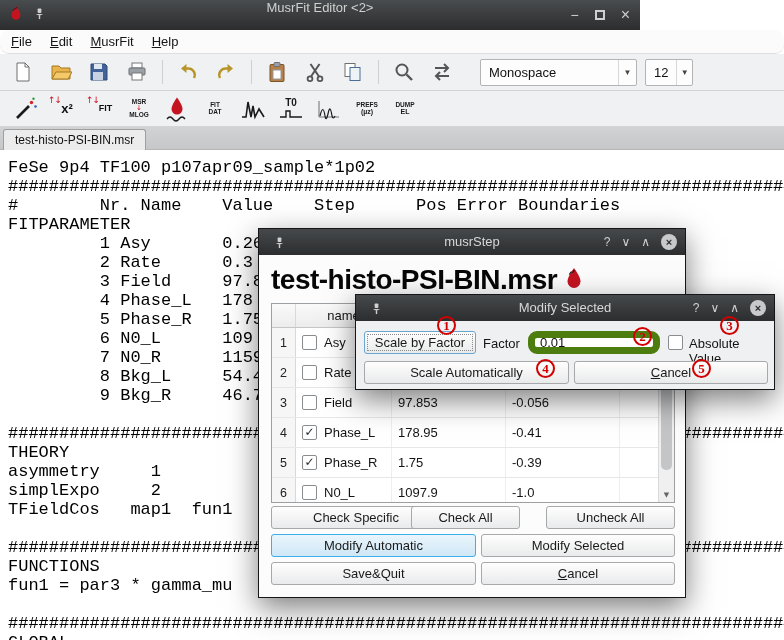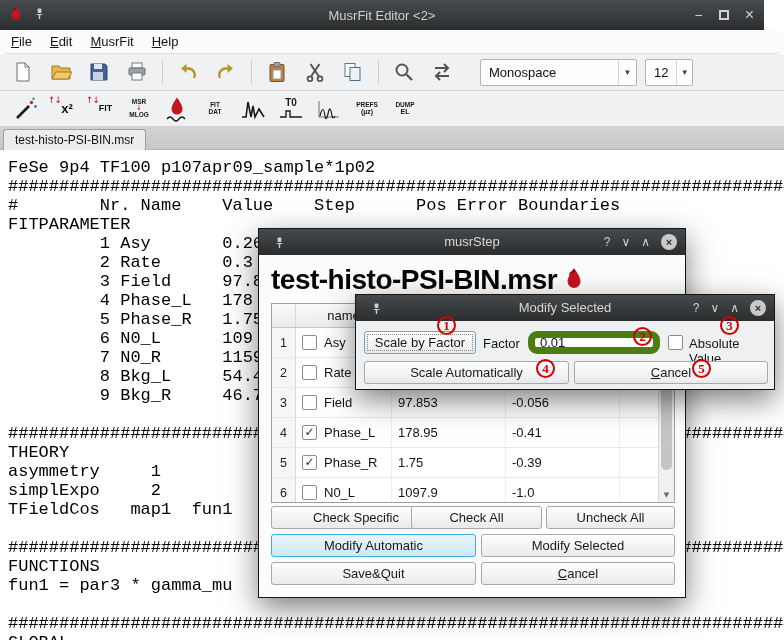--- a/index.html
+++ b/index.html
@@ -2,22 +2,22 @@
 <html><head>
 <meta charset="utf-8">
 <style>
   * { box-sizing: border-box; margin: 0; padding: 0; }
   html, body { width: 784px; height: 640px; }
   body { font-family: "Liberation Sans", sans-serif; overflow: hidden; background: #fff; }
 
   .app { position: relative; width: 784px; height: 640px; background: #fff; overflow: hidden; }
 
   
-  .titlebar { position: absolute; left: 0; top: 0; width: 764px; height: 30px;
-    background: linear-gradient(#494c4e, #2b2d2f); display: flex; align-items: center; }
+  .titlebar { position: absolute; left: 0; top: 0; width: 640px; height: 30px;
+    background: linear-gradient(#494c4e, #2b2d2f); display: flex; }
   .titlebar .title { position: absolute; left: 0; right: 0; text-align: center;
     font-size: 13px; color: #cfd0d1; }
   .tb-left { display: flex; align-items: center; gap: 9px; margin-left: 8px; z-index: 2; }
   .win-controls { position: absolute; right: 10px; top: 0; height: 30px; display: flex;
     align-items: center; gap: 16px; color: #cfd0d1; font-size: 14px; z-index: 2; }
   .maxbox { width: 10px; height: 10px; border: 2px solid #cfd0d1; display: inline-block; }
   .glyph-btn { cursor: default; }
 
   
   .menubar { position: absolute; top: 30px; left: 0; width: 784px; height: 24px;
@@ -450,21 +450,21 @@
       </div>
 
       <div class="vscroll">
         <span class="varrow" style="top:1px;">▲</span>
         <div class="vthumb"></div>
         <span class="varrow" style="bottom:1px;">▼</span>
       </div>
     </div>
 
     <div class="btn" style="left:12px; top:277px; width:150px;padding-left:20px;">Check Specific</div>
-    <div class="btn" style="left:152px; top:277px; width:131px;">Check All</div>
+    <div class="btn" style="left:152px; top:277px; width:109px;">Check All</div>
     <div class="btn" style="left:287px; top:277px; width:129px;">Uncheck All</div>
     <div class="btn btn-focus" style="left:12px; top:305px; width:205px;">Modify Automatic</div>
     <div class="btn" style="left:222px; top:305px; width:194px;">Modify Selected</div>
     <div class="btn" style="left:12px; top:333px; width:205px;">Save&amp;Quit</div>
     <div class="btn" style="left:222px; top:333px; width:194px;"><u>C</u>ancel</div>
   </div>
 
   <div class="dialog" id="modify">
     <div class="dlg-titlebar">
       <span class="dlg-pin"><svg width="13" height="13" viewBox="0 0 14 14">

